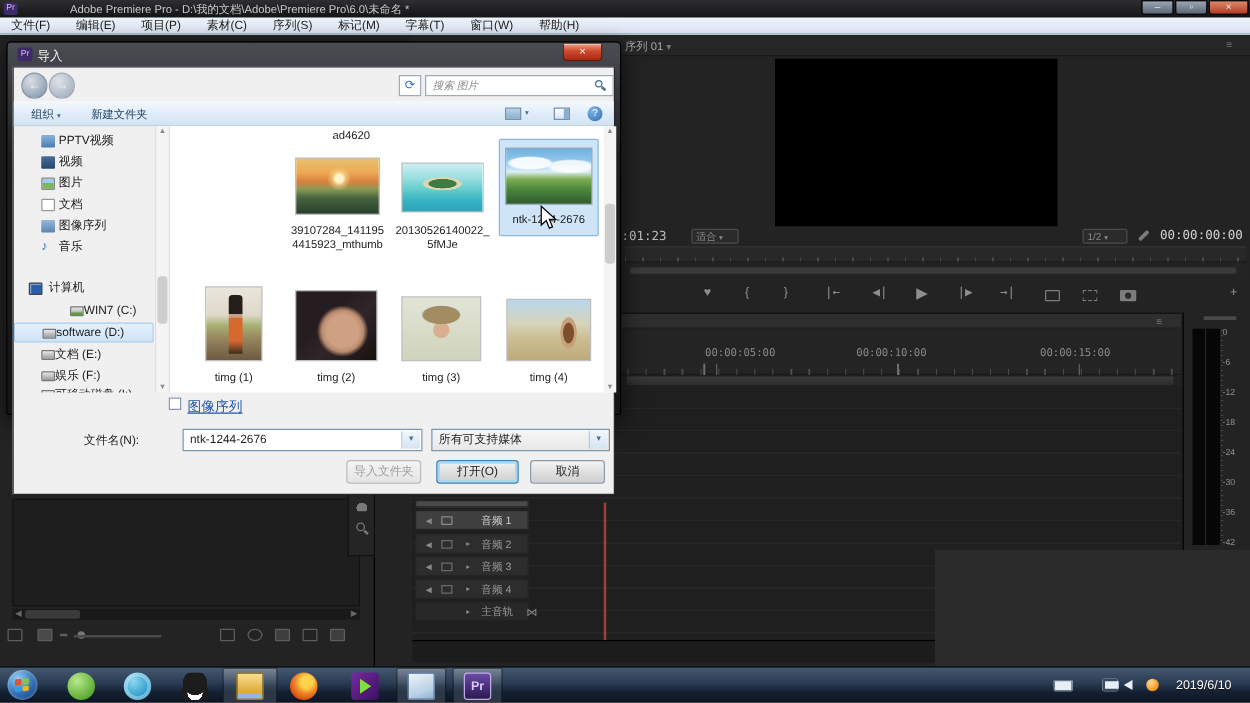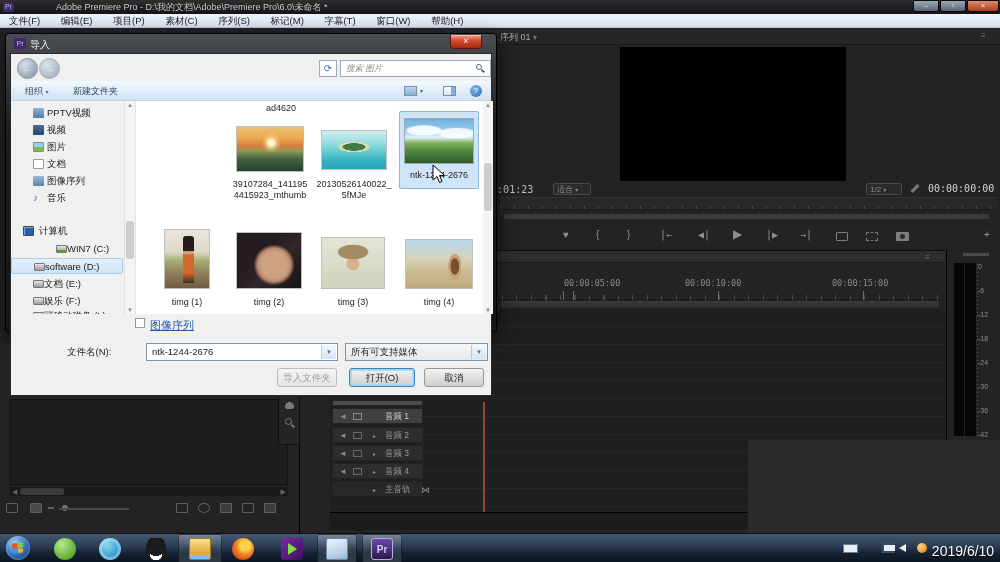--- a/index.html
+++ b/index.html
@@ -156,21 +156,21 @@
   .ic-pot{background:linear-gradient(135deg,#7a2aa0,#3a1060);border-radius:3px;}
   .ic-pot:after{content:"";position:absolute;left:7px;top:5px;border-left:9px solid #7fe03a;border-top:6px solid transparent;border-bottom:6px solid transparent;}
   .ic-note{background:linear-gradient(160deg,#eef4fa,#b8cfe4 70%,#8fb0cc);border:1px solid #6a8aa8;border-radius:2px;}
   .ic-pr{background:linear-gradient(#6a4aa8,#2a1a4e);border:1px solid #c0a8e8;border-radius:3px;color:#d8c8f8;font-size:10px;font-weight:bold;text-align:center;line-height:21px;}
   .tray-ic{position:absolute;color:#e8eef5;font-size:9px;top:9px;}
   .kbd-ic{position:absolute;left:843px;top:10px;width:15px;height:9px;background:#e8eef5;border-radius:1px;box-shadow:inset 0 0 0 1px #6a7a8a;}
   .net-ic{position:absolute;left:882px;top:9px;width:12px;height:10px;background:#e8eef5;border-radius:1px;box-shadow:inset 0 0 0 2px #3a4a5c;}
   .spk-ic{position:absolute;left:899px;top:10px;width:0;height:0;border-top:4px solid transparent;border-bottom:4px solid transparent;border-right:7px solid #e8eef5;}
   .spk-ic:before{content:"";position:absolute;left:-7px;top:-3px;width:3px;height:6px;background:#e8eef5;}
   .flag-ic{position:absolute;left:917px;top:9px;width:10px;height:10px;border-radius:50%;background:radial-gradient(circle at 35% 30%,#ffd890,#f09a28 65%,#b86a10);}
-  .tb-date{position:absolute;left:930px;top:9px;width:66px;color:#fff;font-size:14px;text-align:center;text-shadow:0 1px 1px #000;}
+  .tb-date{position:absolute;left:930px;top:9px;width:66px;color:#fff;font-size:10px;text-align:center;text-shadow:0 1px 1px #000;}
 </style>
 </head>
 <body>
 
 <div id="screen">
 
   <div class="abs pr-titlebar">
     <div class="abs pr-badge">Pr</div>
     <div class="abs pr-title-text">Adobe Premiere Pro - D:\我的文档\Adobe\Premiere Pro\6.0\未命名 *</div>
   </div>

